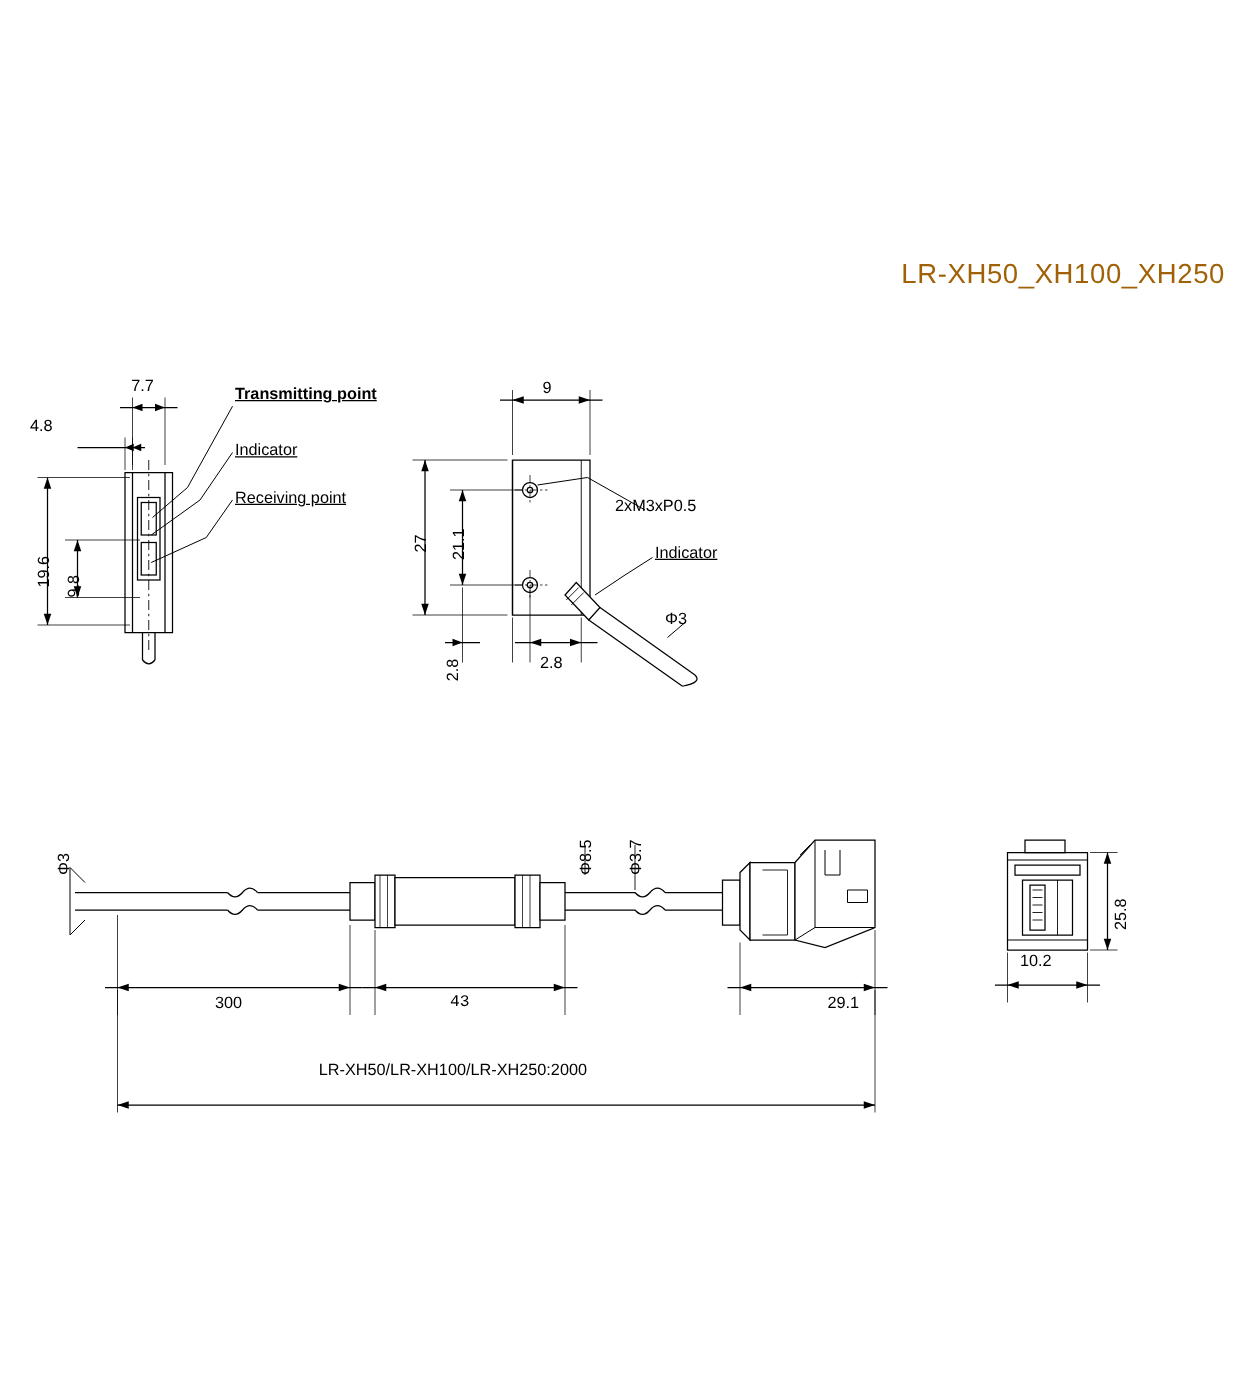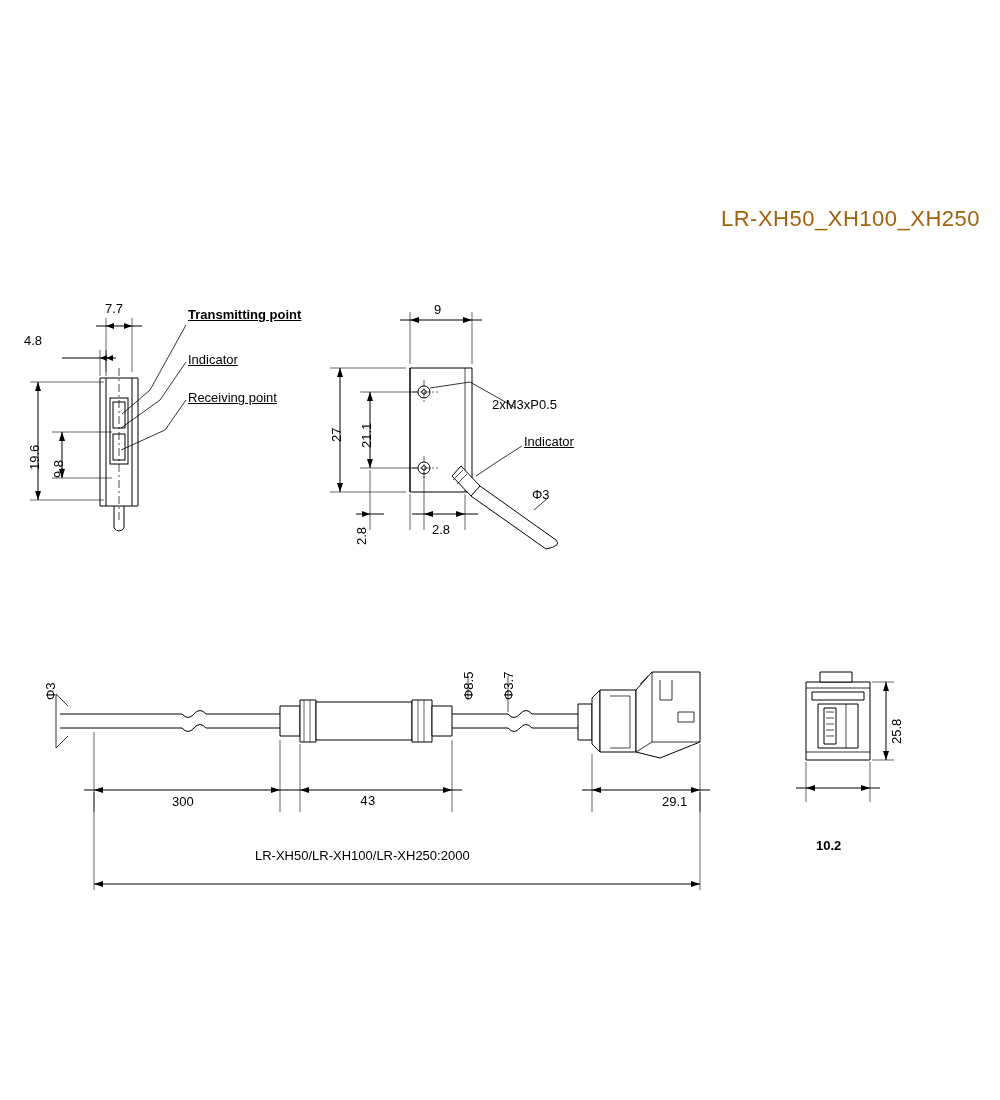--- a/index.html
+++ b/index.html
@@ -224,15 +224,15 @@
   <div class="lbl rot" style="left:462px;top:700px;">Φ8.5</div>
   <div class="lbl rot" style="left:502px;top:700px;">Φ3.7</div>
 
   <div class="lbl" style="left:172px;top:795px;text-align:right;">300</div>
   <div class="lbl" style="left:360px;top:795px;font-family:Liberation Mono, monospace;">43</div>
   <div class="lbl" style="left:662px;top:795px;">29.1</div>
 
   <div class="lbl c" style="left:255px;top:849px;">LR-XH50/LR-XH100/LR-XH250:2000</div>
 
   <div class="lbl rot" style="left:890px;top:744px;">25.8</div>
-  <div class="lbl" style="left:816px;top:839px;font-weight:bold;">10.2</div>
+  <div class="lbl" style="left:816px;top:762px;">10.2</div>
 
 </div>
 
 </body></html>

